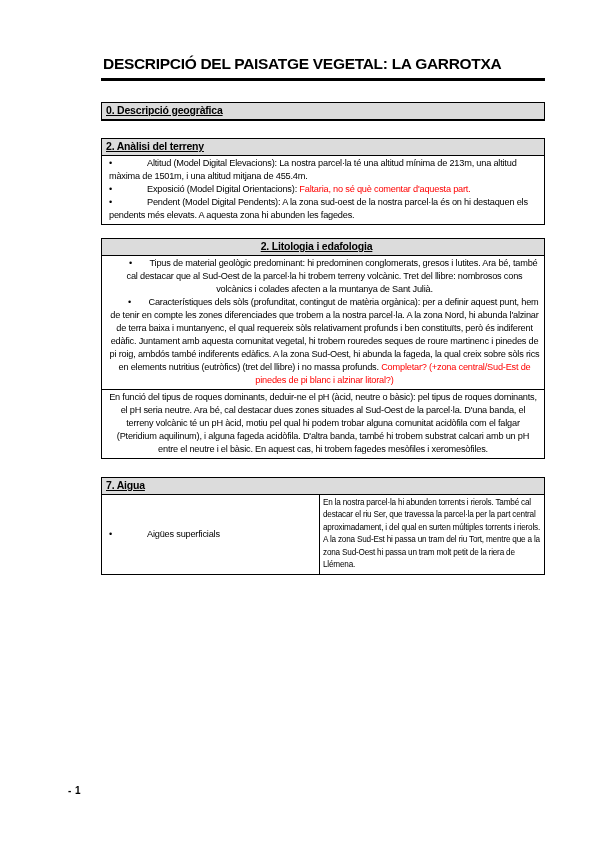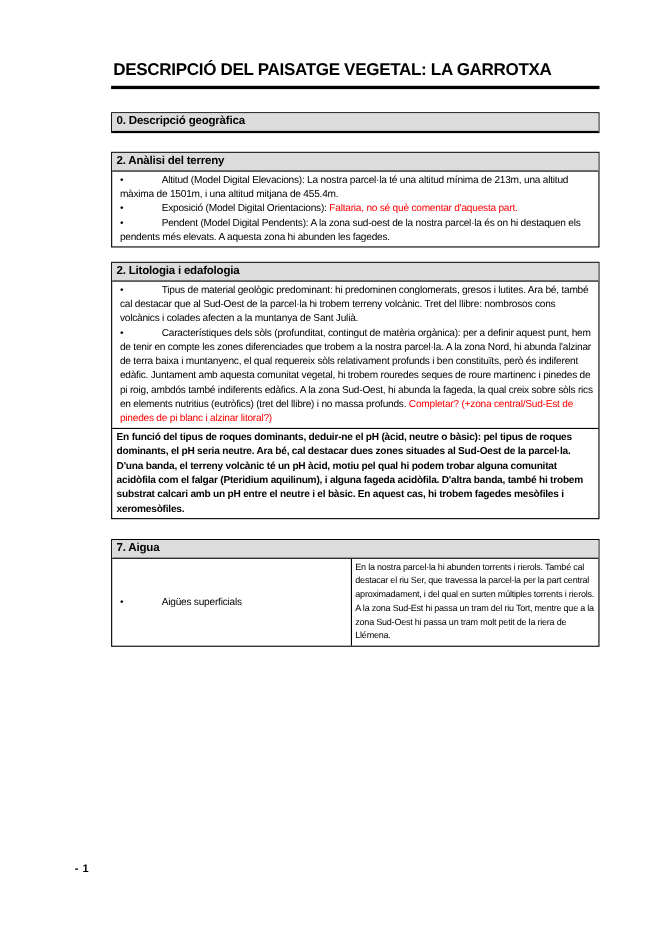--- a/index.html
+++ b/index.html
@@ -34,48 +34,48 @@
   }
   .tbl {
     border: 1px solid #000000;
     margin: 0;
     font-size: 9.2px;
     line-height: 13px;
     letter-spacing: -0.2px;
   }
   .tbl-0 { margin-top: 21px; }
   .tbl-1 { margin-top: 17px; }
-  .tbl-2 { margin-top: 13px; }
+  .tbl-2 { margin-top: 13px; text-align: center; }
   .tbl-3 { margin-top: 18px; }
   .tbl-header {
     background: #dcdcdc;
     border-bottom: 1px solid #000000;
     font-size: 10.5px;
     font-weight: bold;
     padding: 1px 17px 2px 4px;
     letter-spacing: -0.2px;
+    text-decoration: underline;
   }
   .tbl-body {
     padding: 1px 2px 2px 0;
   }
   p.bullet {
     margin: 0;
     padding: 0 2px 0 7px;
   }
   .bmark {
     display: inline-block;
     width: 38px;
     vertical-align: top;
   }
   .red { color: #ff0000; }
   .plain-par {
     margin: 0;
     padding: 1px 4px 2px 4px;
     border-top: 1px solid #000000;
-    font-weight: bold;
   }
   .row2col {
     display: flex;
     align-items: center;
   }
   .cell-left {
     width: 217px;
     flex: 0 0 217px;
     box-sizing: border-box;
     padding: 2px 2px 2px 7px;

